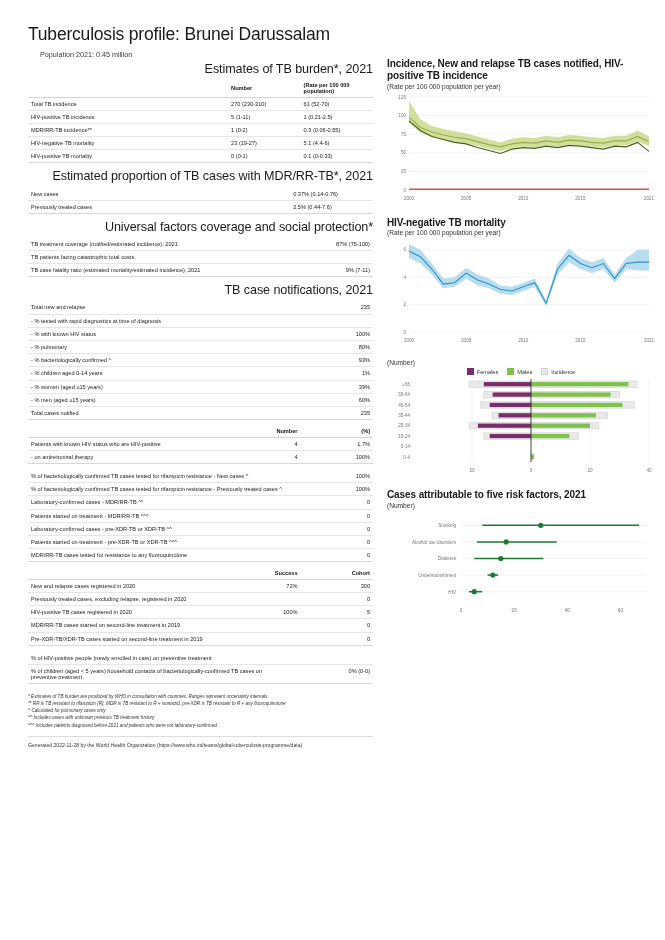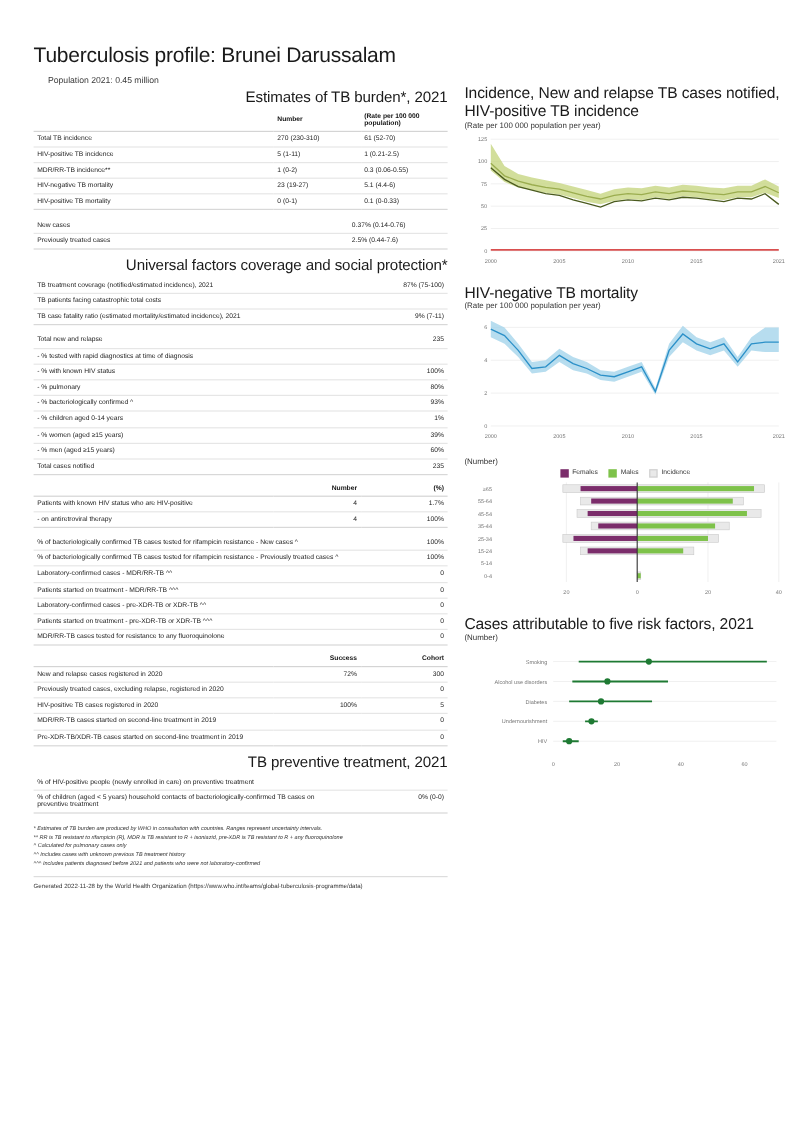--- a/index.html
+++ b/index.html
@@ -6,29 +6,29 @@
   * { box-sizing: border-box; }
   html, body { margin:0; padding:0; }
   body {
     width: 665px; height: 940px;
     background: #ffffff;
     font-family: "Liberation Sans", sans-serif;
     color: #222;
     position: relative;
     overflow: hidden;
   }
-  .page { position:absolute; left:0; top:0; width:531px; height:940px; padding: 36px 20px 0 28px; }
+  .page { position:absolute; left:0; top:0; width:531px; height:940px; padding: 24px 20px 0 28px; }
   .cols { display:flex; gap: 14px; align-items: flex-start; }
   .col-left { width: 345px; flex: 0 0 345px; }
   .col-right { width: 268px; flex: 0 0 268px; padding-top: 34px;}
 
   h1.title { font-size: 17.5px; font-weight: 400; margin: 0 0 5px 0; letter-spacing: -0.2px; color:#1a1a1a;}
   .pop { font-size: 7.2px; color:#3a3a3a; margin: 0 0 1px 12px; }
   h2.sec { font-size: 12.6px; font-weight: 400; margin: 3px 0 4px 0; color:#1a1a1a; letter-spacing:-0.1px;text-align:right; }
-  h2.chart-title { font-size: 13px; font-weight: 400; margin: 0 0 1px 0; color:#1a1a1a; line-height:1.18; letter-spacing:-0.1px;}
+  h2.chart-title { font-size: 10px; font-weight: 700; margin: 0 0 1px 0; color:#1a1a1a; line-height:1.18; letter-spacing:-0.1px;}
   .chart-sub { font-size: 6.6px; color:#333; margin:0 0 2px 0; }
 
   table.t { width:100%; border-collapse: collapse; margin-bottom: 6px; }
   table.t th { font-size: 5.6px; font-weight: bold; text-align:left; padding: 2px 3px 2.5px 3px; color:#111; border-bottom: 1px solid #d4d4d4;}
   table.t th.rt, table.t td.rt { text-align:right; }
   table.t td { font-size: 5.6px; padding: 3.1px 3px; border-bottom: 1px solid #e6e6e6; color:#222; vertical-align: top;}
   table.t tr:last-child td { border-bottom: 1px solid #d8d8d8; }
   table.t td.lbl { width: 58%; }
   table.t .w2 { width: 21%; }
   table.t .w3 { width: 21%; }
@@ -86,20 +86,21 @@
               <td class="">5.1 (4.4-6)</td>
             </tr>
             <tr>
               <td class="lbl ">HIV-positive TB mortality</td>
               <td class="">0 (0-1)</td>
               <td class="">0.1 (0-0.33)</td>
             </tr>
           </tbody>
       </table>
 
+      <h2 class="sec">Estimated proportion of TB cases with MDR/RR-TB*, 2021</h2>
       <table class="t two">
           <tbody id="mdr-body">
             <tr>
               <td class="lbl ">New cases</td>
               <td class="wv">0.37% (0.14-0.76)</td>
             </tr>
             <tr>
               <td class="lbl ">Previously treated cases</td>
               <td class="wv">2.5% (0.44-7.6)</td>
             </tr>
@@ -117,20 +118,21 @@
               <td class="lbl ">TB patients facing catastrophic total costs</td>
               <td class="wv rt"></td>
             </tr>
             <tr>
               <td class="lbl ">TB case fatality ratio (estimated mortality/estimated incidence), 2021</td>
               <td class="wv rt">9% (7-11)</td>
             </tr>
           </tbody>
         </table>
 
+      <h2 class="sec">TB case notifications, 2021</h2>
       <table class="t two">
           <tbody id="notif-body">
             <tr>
               <td class="lbl ">Total new and relapse</td>
               <td class="wv rt">235</td>
             </tr>
             <tr>
               <td class="lbl ">- % tested with rapid diagnostics at time of diagnosis</td>
               <td class="wv rt"></td>
             </tr>
@@ -250,21 +252,20 @@
               <td class="rt">0</td>
             </tr>
             <tr>
               <td class="lbl ">Pre-XDR-TB/XDR-TB cases started on second-line treatment in 2019</td>
               <td class="rt"></td>
               <td class="rt">0</td>
             </tr>
           </tbody>
       </table>
 
-      <h2 class="sec">TB preventive treatment, 2021</h2>
       <table class="t two">
           <tbody id="prev-body">
             <tr>
               <td class="lbl ">% of HIV-positive people (newly enrolled in care) on preventive treatment</td>
               <td class="wv rt"></td>
             </tr>
             <tr>
               <td class="lbl ">% of children (aged &lt; 5 years) household contacts of bacteriologically-confirmed TB cases on preventive treatment</td>
               <td class="wv rt">0% (0-0)</td>
             </tr>

